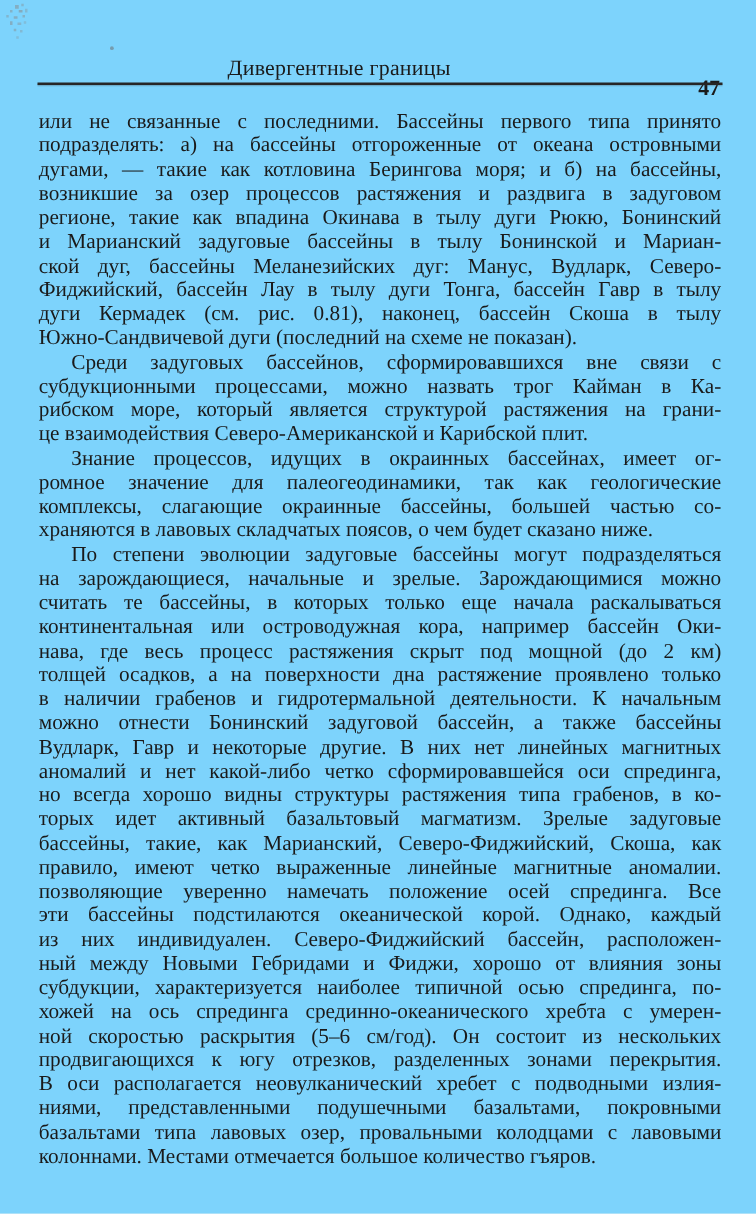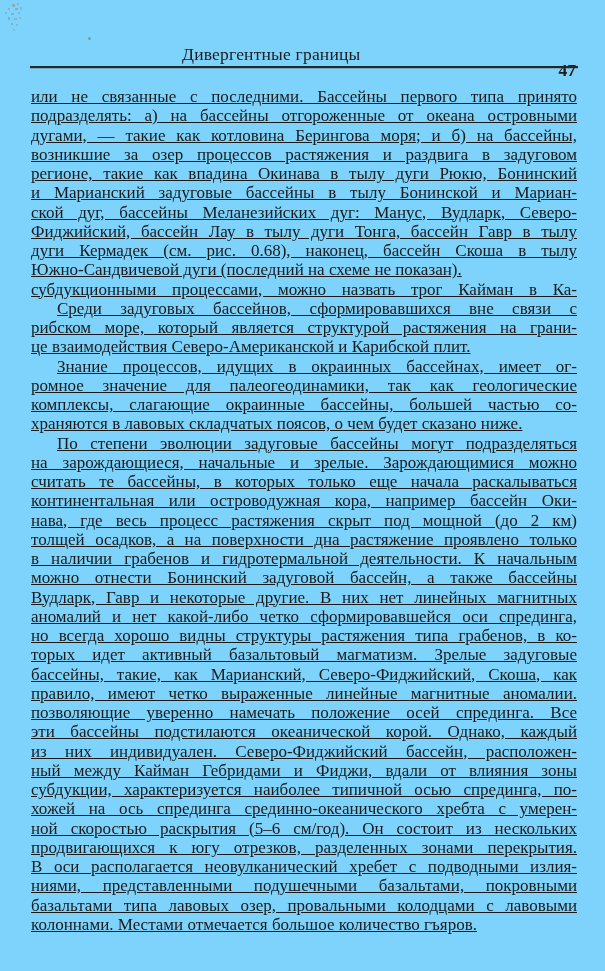--- a/index.html
+++ b/index.html
@@ -39,21 +39,20 @@
   }
   
   .body-text {
     position: absolute; top: 87px; left: 31px; width: 546px;
     font-size: 17px; line-height: 19.25px;
     color: #1a1a1a;
   }
   .line {
     text-align: justify;
     text-align-last: justify;
-    text-decoration: underline;
   }
   .line.last { text-align-last: left; }
   .line.indent { text-indent: 26px; }
 </style>
 </head>
 <body>
 
 <div class="page">
 
   <svg class="noise" width="48" height="38" viewBox="0 0 48 38">
@@ -87,26 +86,26 @@
   <main class="body-text" id="body-text">
       <div class="paragraph">
         <div class="line">или не связанные с последними. Бассейны первого типа принято</div>
         <div class="line">подразделять: а) на бассейны отгороженные от океана островными</div>
         <div class="line">дугами, — такие как котловина Берингова моря; и б) на бассейны,</div>
         <div class="line">возникшие за озер процессов растяжения и раздвига в задуговом</div>
         <div class="line">регионе, такие как впадина Окинава в тылу дуги Рюкю, Бонинский</div>
         <div class="line">и Марианский задуговые бассейны в тылу Бонинской и Мариан-</div>
         <div class="line">ской дуг, бассейны Меланезийских дуг: Манус, Вудларк, Северо-</div>
         <div class="line">Фиджийский, бассейн Лау в тылу дуги Тонга, бассейн Гавр в тылу</div>
-        <div class="line">дуги Кермадек (см. рис. 0.68), наконец, бассейн Скоша в тылу</div>
+        <div class="line">дуги Кермадек (см. рис. 0.81), наконец, бассейн Скоша в тылу</div>
         <div class="line last">Южно-Сандвичевой дуги (последний на схеме не показан).</div>
       </div>
       <div class="paragraph">
+        <div class="line indent">Среди задуговых бассейнов, сформировавшихся вне связи с</div>
         <div class="line">субдукционными процессами, можно назвать трог Кайман в Ка-</div>
-        <div class="line indent">Среди задуговых бассейнов, сформировавшихся вне связи с</div>
         <div class="line">рибском море, который является структурой растяжения на грани-</div>
         <div class="line last">це взаимодействия Северо-Американской и Карибской плит.</div>
       </div>
       <div class="paragraph">
         <div class="line indent">Знание процессов, идущих в окраинных бассейнах, имеет ог-</div>
         <div class="line">ромное значение для палеогеодинамики, так как геологические</div>
         <div class="line">комплексы, слагающие окраинные бассейны, большей частью со-</div>
         <div class="line last">храняются в лавовых складчатых поясов, о чем будет сказано ниже.</div>
       </div>
       <div class="paragraph">
@@ -120,21 +119,21 @@
         <div class="line">можно отнести Бонинский задуговой бассейн, а также бассейны</div>
         <div class="line">Вудларк, Гавр и некоторые другие. В них нет линейных магнитных</div>
         <div class="line">аномалий и нет какой-либо четко сформировавшейся оси спрединга,</div>
         <div class="line">но всегда хорошо видны структуры растяжения типа грабенов, в ко-</div>
         <div class="line">торых идет активный базальтовый магматизм. Зрелые задуговые</div>
         <div class="line">бассейны, такие, как Марианский, Северо-Фиджийский, Скоша, как</div>
         <div class="line">правило, имеют четко выраженные линейные магнитные аномалии.</div>
         <div class="line">позволяющие уверенно намечать положение осей спрединга. Все</div>
         <div class="line">эти бассейны подстилаются океанической корой. Однако, каждый</div>
         <div class="line">из них индивидуален. Северо-Фиджийский бассейн, расположен-</div>
-        <div class="line">ный между Кайман Гебридами и Фиджи, вдали от влияния зоны</div>
+        <div class="line">ный между Новыми Гебридами и Фиджи, хорошо от влияния зоны</div>
         <div class="line">субдукции, характеризуется наиболее типичной осью спрединга, по-</div>
         <div class="line">хожей на ось спрединга срединно-океанического хребта с умерен-</div>
         <div class="line">ной скоростью раскрытия (5–6 см/год). Он состоит из нескольких</div>
         <div class="line">продвигающихся к югу отрезков, разделенных зонами перекрытия.</div>
         <div class="line">В оси располагается неовулканический хребет с подводными излия-</div>
         <div class="line">ниями, представленными подушечными базальтами, покровными</div>
         <div class="line">базальтами типа лавовых озер, провальными колодцами с лавовыми</div>
         <div class="line last">колоннами. Местами отмечается большое количество гъяров.</div>
       </div>
     </main>

